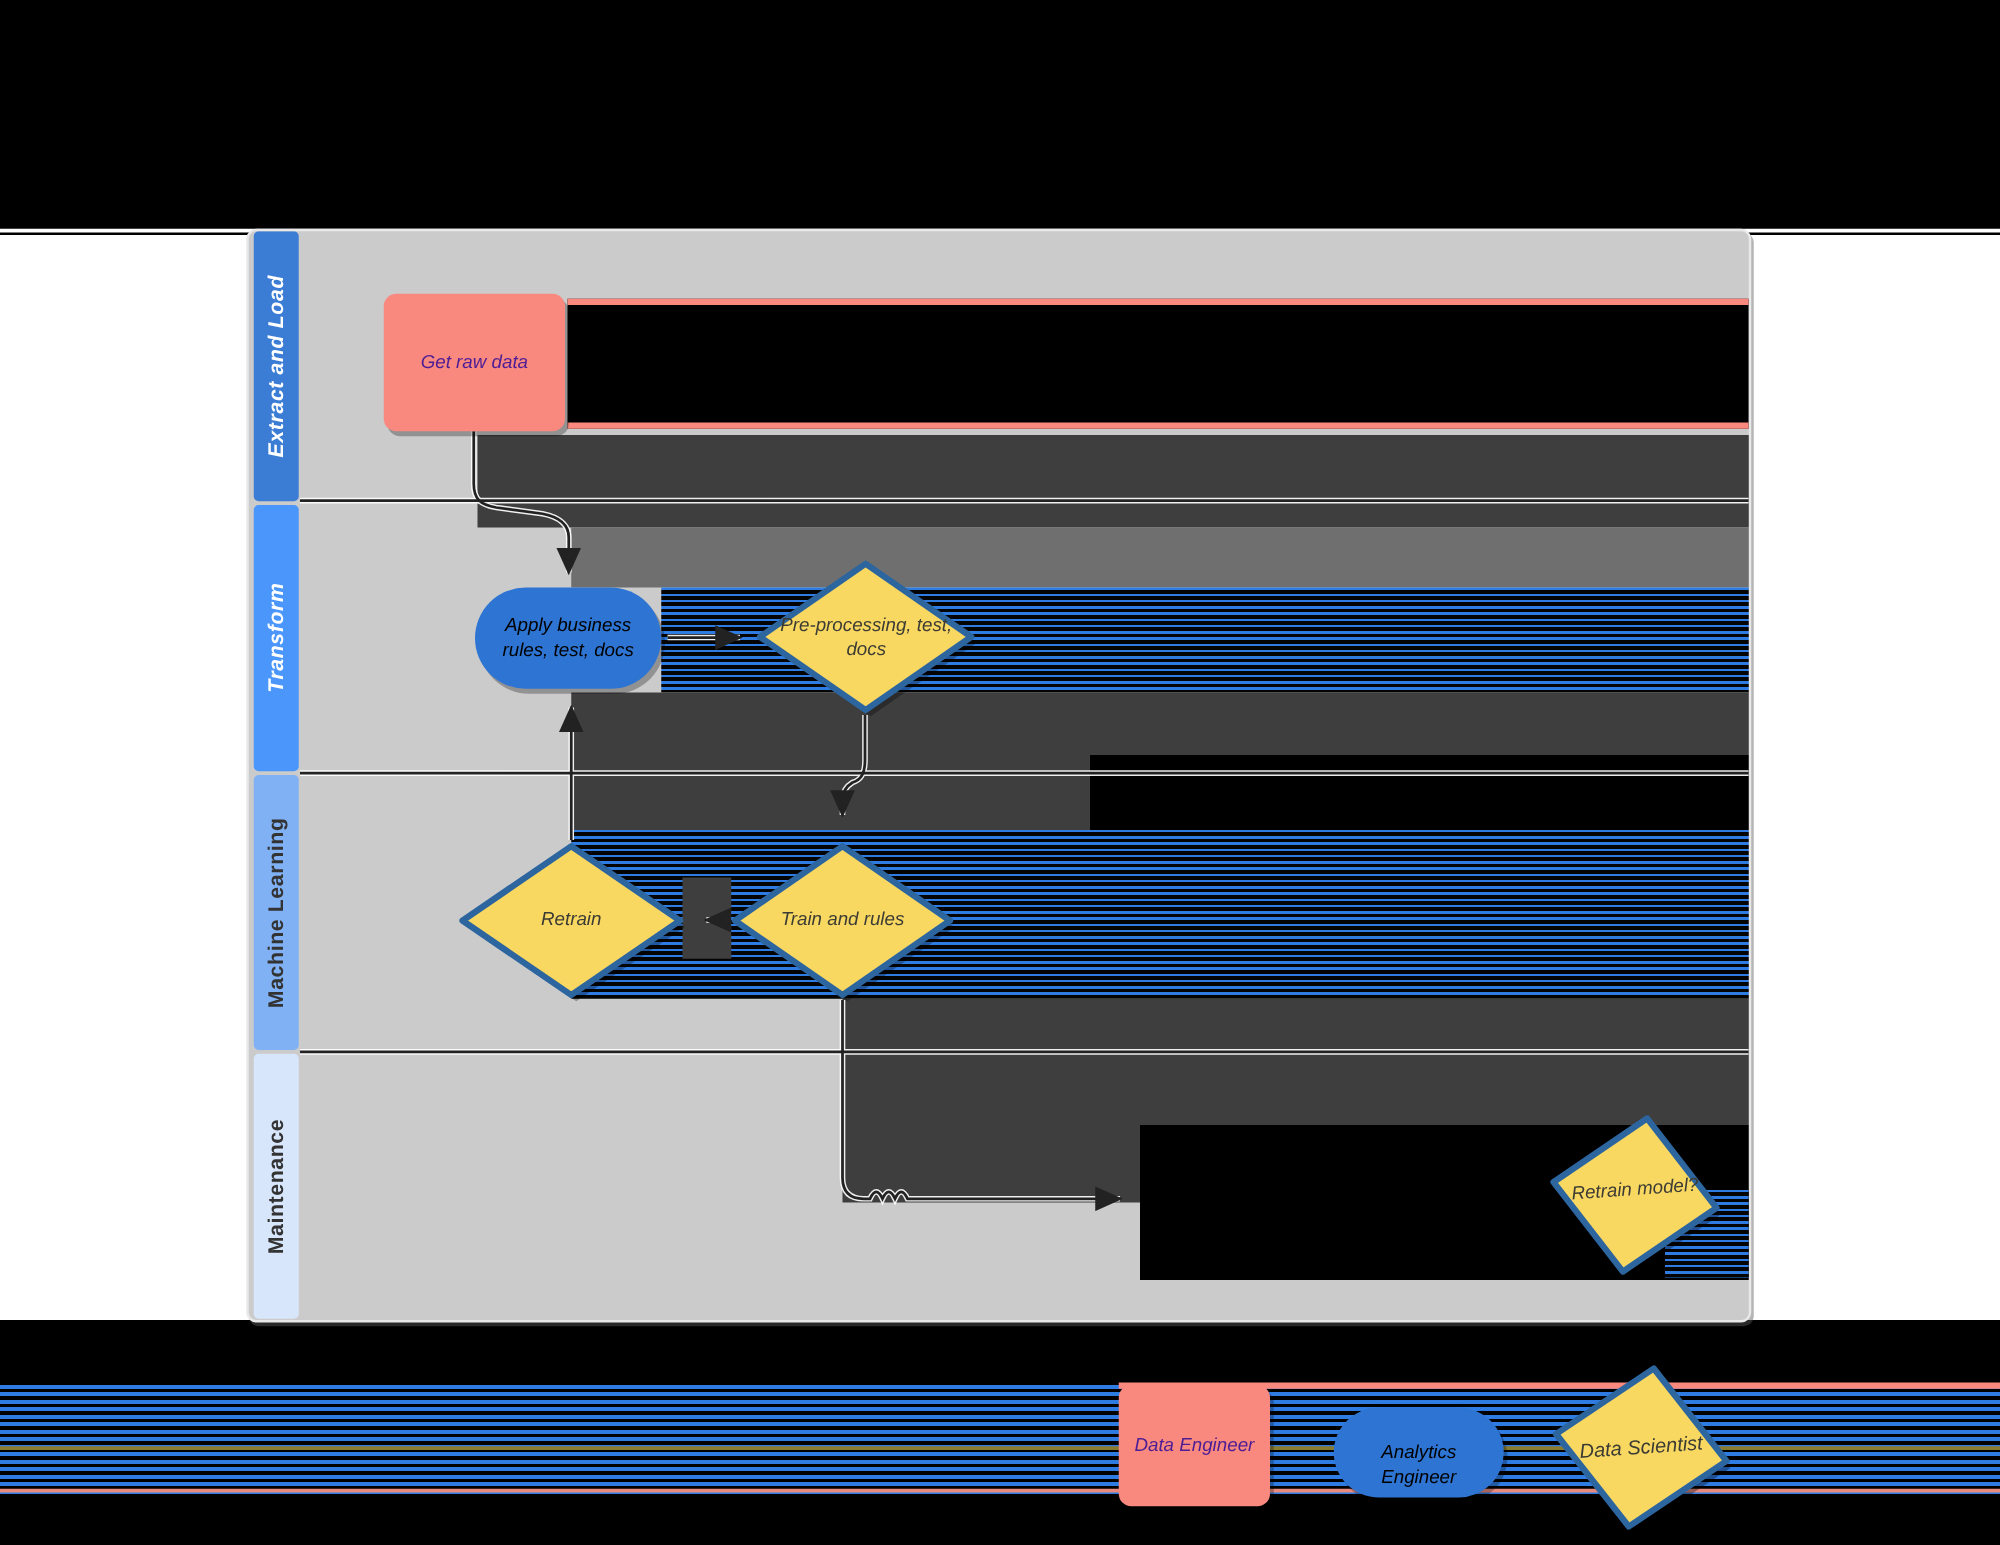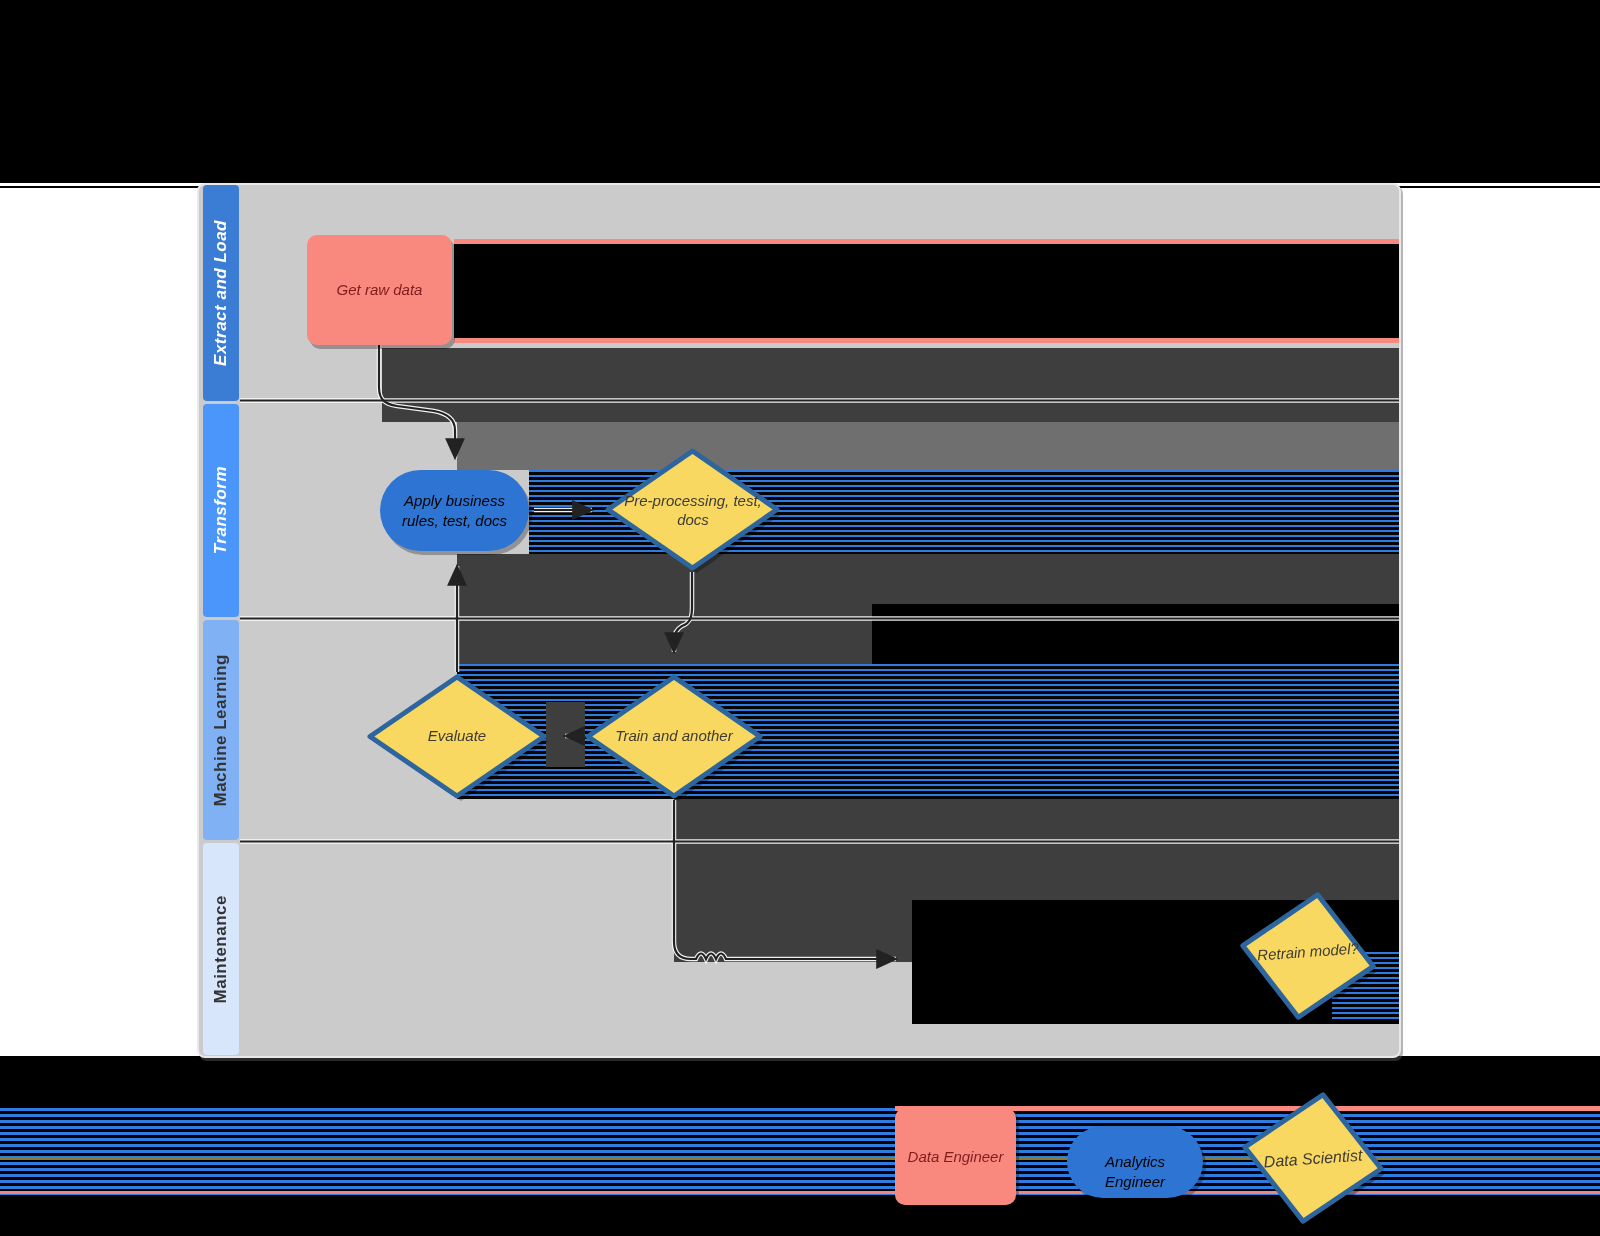--- a/index.html
+++ b/index.html
@@ -21,21 +21,21 @@
   .dark{background:#3E3E3E;}
   .mid{background:#6F6F6F;}
   .blk{background:#000;}
   .scan{background:repeating-linear-gradient(180deg,#2E7CE2 0px,#2E7CE2 2px,#040404 2px,#040404 5px);}
   .scan2{background:repeating-linear-gradient(180deg,#2E7CE2 0px,#2E7CE2 3px,#000 3px,#000 6px);}
   
   .node{position:absolute;display:flex;align-items:center;justify-content:center;
         text-align:center;font-style:italic;font-size:15px;line-height:1.3;}
   .rectnode{border-radius:10px;box-shadow:3px 4px 0 rgba(0,0,0,0.28);}
   .pill{border-radius:999px;box-shadow:3px 4px 0 rgba(0,0,0,0.28);}
-  .salmon{background:#F9897F;color:#7f1d1d;}
+  .salmon{background:#F9897F;color:#4c1d95;}
   .bluefill{background:#2E75D3;color:#000000;}
   .lbl{position:absolute;display:flex;align-items:center;justify-content:center;
        text-align:center;font-style:italic;font-size:15px;line-height:1.3;color:#3C3C34;}
   .nowrap{white-space:nowrap;}
   svg{display:block;}
 </style>
 </head>
 <body>
 
 <div id="page">
@@ -113,27 +113,27 @@
     <svg class="abs" style="left:404px;top:261px;" width="179" height="127">
       <polygon points="89.5,5 174,63.5 89.5,122 5,63.5" transform="translate(4,5)" fill="rgba(0,0,0,0.3)"></polygon>
       <polygon points="89.5,5 174,63.5 89.5,122 5,63.5" fill="#F9D862" stroke="#2D659F" stroke-width="5" stroke-linejoin="round"></polygon>
     </svg>
     <div class="lbl" style="left:414px;top:273px;width:160px;height:104px;">Pre-processing, test, docs</div>
 
     <svg class="abs" style="left:166px;top:487px;" width="184" height="129">
       <polygon points="92,5 179,64.5 92,124 5,64.5" transform="translate(4,5)" fill="rgba(0,0,0,0.3)"></polygon>
       <polygon points="92,5 179,64.5 92,124 5,64.5" fill="#F9D862" stroke="#2D659F" stroke-width="5" stroke-linejoin="round"></polygon>
     </svg>
-    <div class="lbl" style="left:176px;top:499px;width:164px;height:104px;">Evaluate</div>
+    <div class="lbl" style="left:176px;top:499px;width:164px;height:104px;">Retrain</div>
 
     <svg class="abs" style="left:384px;top:487px;" width="182" height="129">
       <polygon points="91,5 177,64.5 91,124 5,64.5" transform="translate(4,5)" fill="rgba(0,0,0,0.3)"></polygon>
       <polygon points="91,5 177,64.5 91,124 5,64.5" fill="#F9D862" stroke="#2D659F" stroke-width="5" stroke-linejoin="round"></polygon>
     </svg>
-    <div class="lbl nowrap" style="left:389px;top:499px;width:172px;height:104px;">Train and another</div>
+    <div class="lbl nowrap" style="left:389px;top:499px;width:172px;height:104px;">Train and rules</div>
 
 
 
     <div class="abs" style="left:1039px;top:705px;width:140px;height:132px;transform:rotate(9deg);">
       <svg width="140" height="132">
         <polygon points="70,4 136,66 70,128 4,66" transform="translate(4,5)" fill="rgba(0,0,0,0.35)"></polygon>
         <polygon points="70,4 136,66 70,128 4,66" fill="#F9D862" stroke="#2D659F" stroke-width="5" stroke-linejoin="round"></polygon>
       </svg>
     </div>
     <div class="lbl nowrap" style="left:1034px;top:752px;width:150px;height:30px;transform:rotate(-4deg);">Retrain model?</div>

